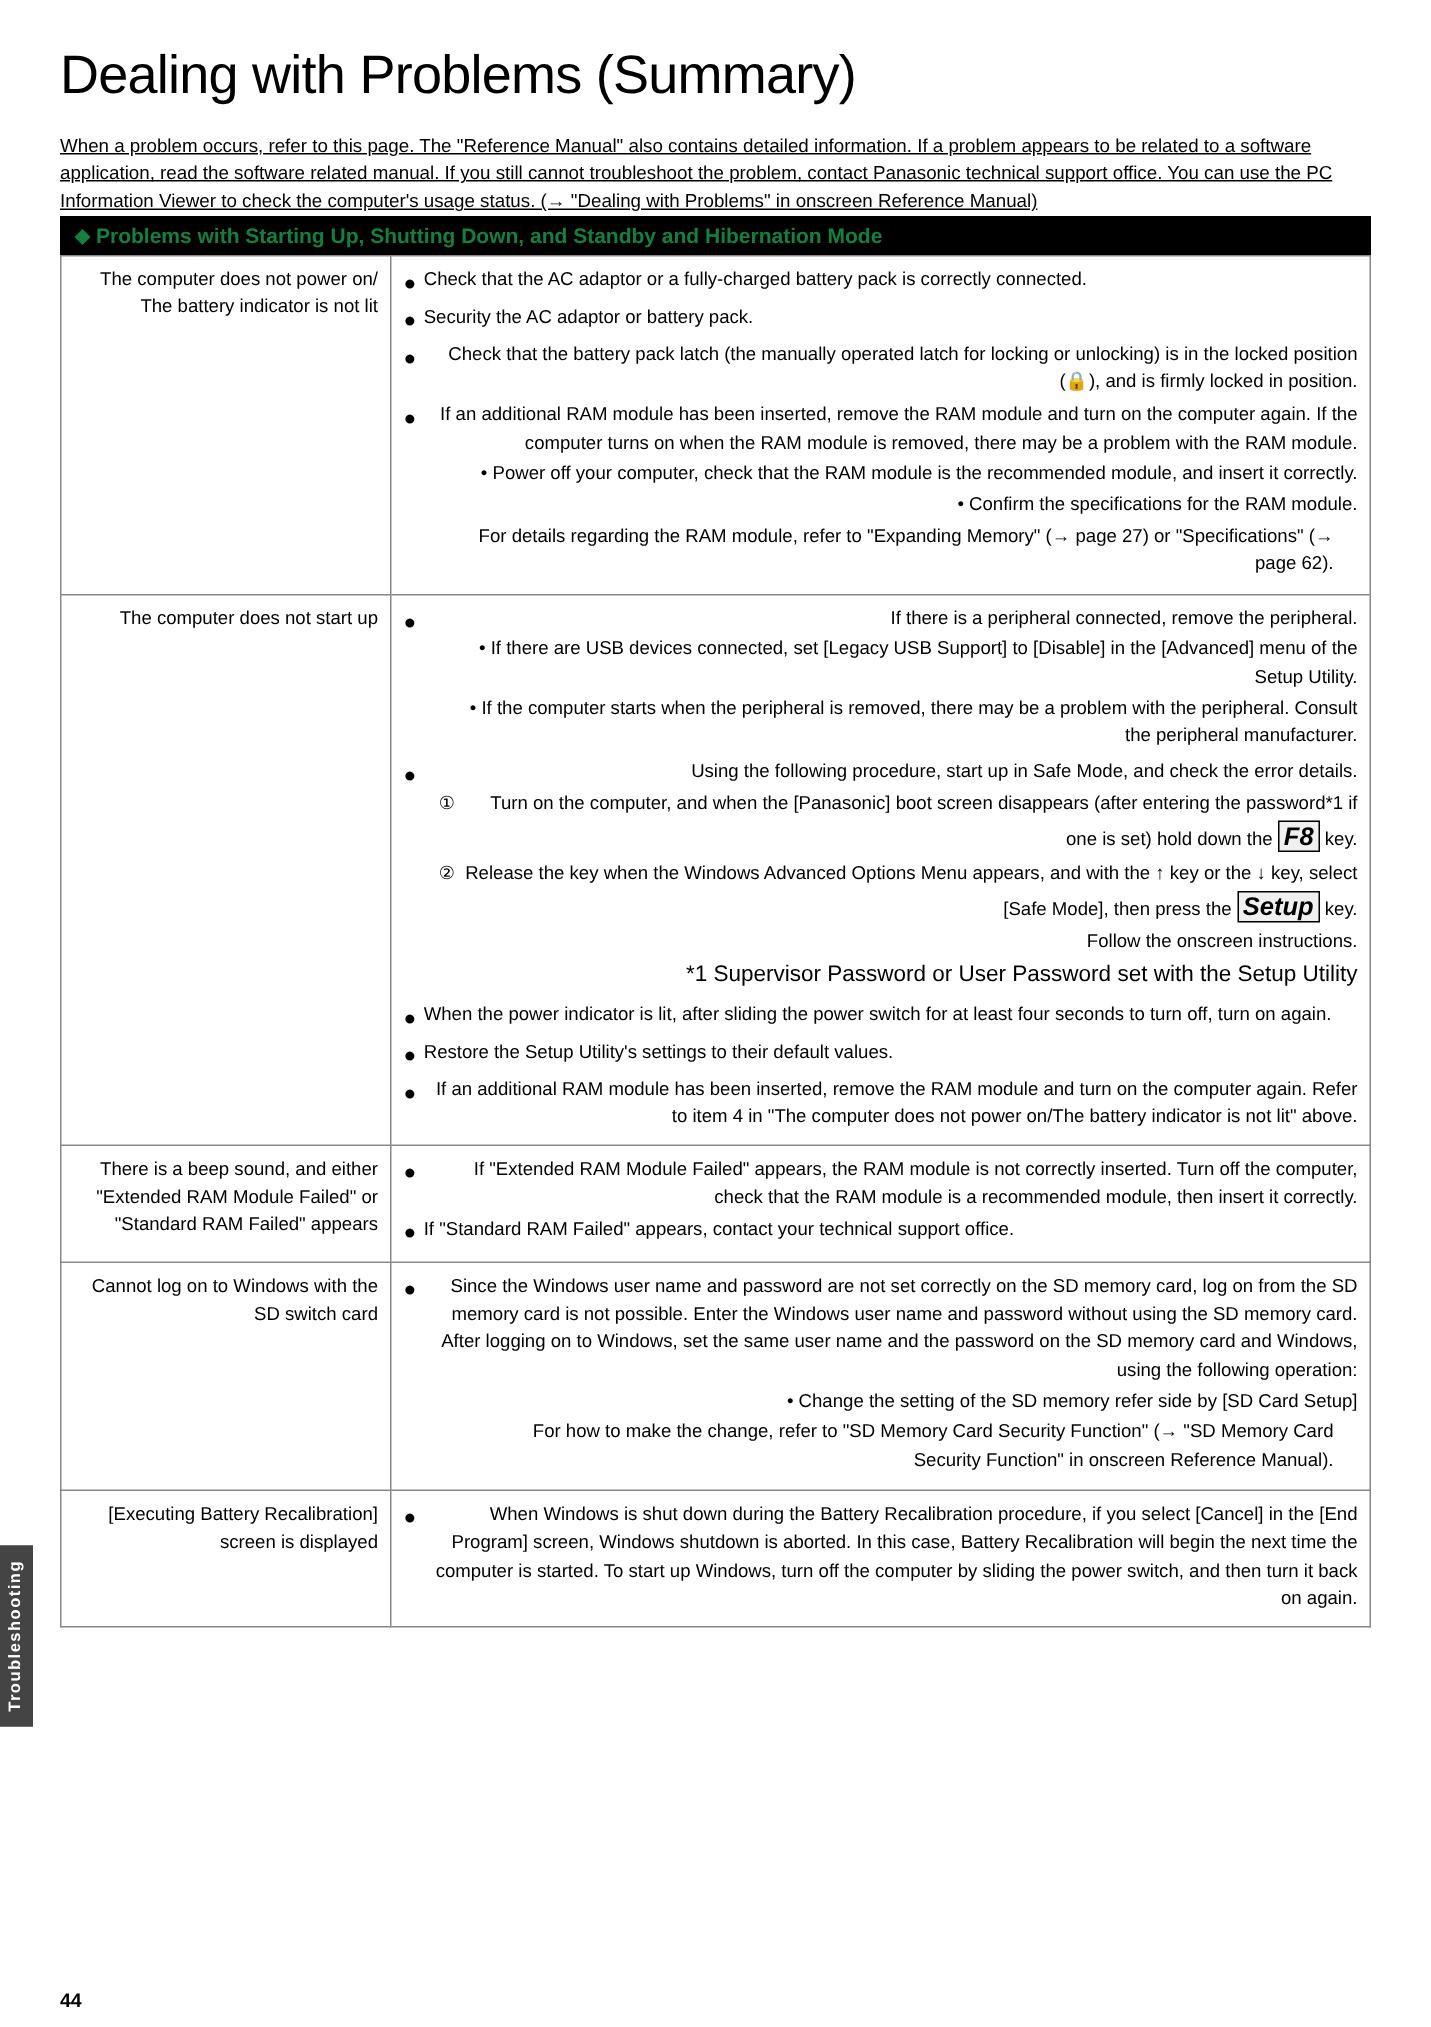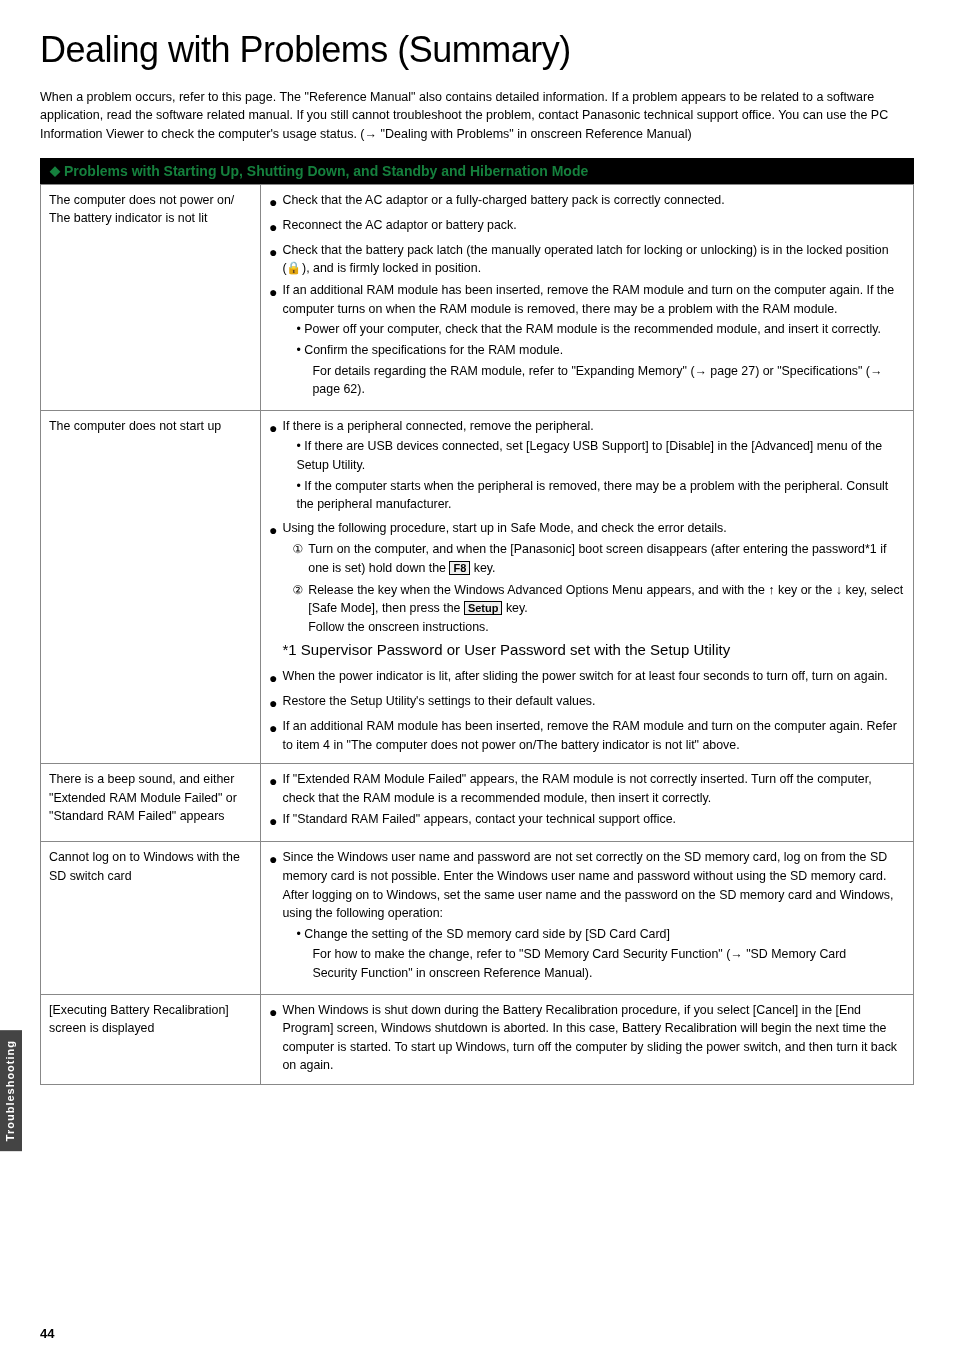--- a/index.html
+++ b/index.html
@@ -16,41 +16,43 @@
     h1.page-title {
       font-size: 36px;
       font-weight: 400;
       margin-bottom: 18px;
       letter-spacing: -0.5px;
       line-height: 1.1;
     }
     .intro-text {
       font-size: 12.5px;
       line-height: 1.5;
-      margin-bottom: 14px;
+      margin-bottom: 0;
+      text-decoration: underline;
     }
     .section-heading {
       font-size: 14px;
       font-weight: bold;
       background: #000;
       color: #15803d;
       padding: 5px 10px;
       margin-bottom: 0;
       display: flex;
       align-items: center;
       gap: 4px;
     }
     .section-heading::before {
       content: '◆';
       font-size: 13px;
     }
     table.problems-table {
       width: 100%;
       border-collapse: collapse;
       font-size: 12.4px;
+      text-align: right;
     }
     table.problems-table td {
       border: 1px solid #888;
       vertical-align: top;
       padding: 6px 8px;
       line-height: 1.5;
     }
     table.problems-table td.problem-col {
       width: 220px;
       font-size: 12.4px;
@@ -90,22 +92,23 @@
     .indented {
       padding-left: 14px;
       margin: 2px 16px;
       line-height: 1.5;
     }
     .kbd {
       font-weight: bold;
       font-family: Arial, sans-serif;
       border: 1px solid #000;
       padding: 0 3px;
-      font-size: 11px;
+      font-size: 17px;
       background: #f0f0f0;
+      font-style: italic;
     }
     .footnote-text {
       font-size: 15px;
       margin: 2px 0;
     }
     
     .side-tab {
       position: absolute;
       left: 0;
       bottom: 200px;
@@ -155,21 +158,21 @@
   <tr>
         <td class="problem-col">The computer does not power on/ The battery indicator is not lit</td>
         <td class="solution-col">
           <ul class="bullet-list">
             <li>
               <span class="bullet">●</span>
               <div>Check that the AC adaptor or a fully-charged battery pack is correctly connected.</div>
             </li>
             <li>
               <span class="bullet">●</span>
-              <div>Reconnect the AC adaptor or battery pack.</div>
+              <div>Security the AC adaptor or battery pack.</div>
             </li>
             <li>
               <span class="bullet">●</span>
               <div>Check that the battery pack latch (the manually operated latch for locking or unlocking) is in the locked position (🔒), and is firmly locked in position.</div>
             </li>
             <li>
               <span class="bullet">●</span>
               <div>If an additional RAM module has been inserted, remove the RAM module and turn on the computer again. If the computer turns on when the RAM module is removed, there may be a problem with the RAM module.<ul class="sub-list">
                   <li>Power off your computer, check that the RAM module is the recommended module, and insert it correctly.</li>
                   <li>Confirm the specifications for the RAM module.</li>
@@ -232,21 +235,21 @@
           </ul>
         </td>
       </tr>
       <tr>
         <td class="problem-col">Cannot log on to Windows with the SD switch card</td>
         <td class="solution-col">
           <ul class="bullet-list">
             <li>
               <span class="bullet">●</span>
               <div>Since the Windows user name and password are not set correctly on the SD memory card, log on from the SD memory card is not possible. Enter the Windows user name and password without using the SD memory card.<br>After logging on to Windows, set the same user name and the password on the SD memory card and Windows, using the following operation:<ul class="sub-list">
-                  <li>Change the setting of the SD memory card side by [SD Card Card]</li>
+                  <li>Change the setting of the SD memory refer side by [SD Card Setup]</li>
                 </ul><div class="indented">For how to make the change, refer to "SD Memory Card Security Function" (→ "SD Memory Card Security Function" in onscreen Reference Manual).</div></div>
             </li>
           </ul>
         </td>
       </tr>
       <tr>
         <td class="problem-col">[Executing Battery Recalibration] screen is displayed</td>
         <td class="solution-col">
           <ul class="bullet-list">
             <li>

